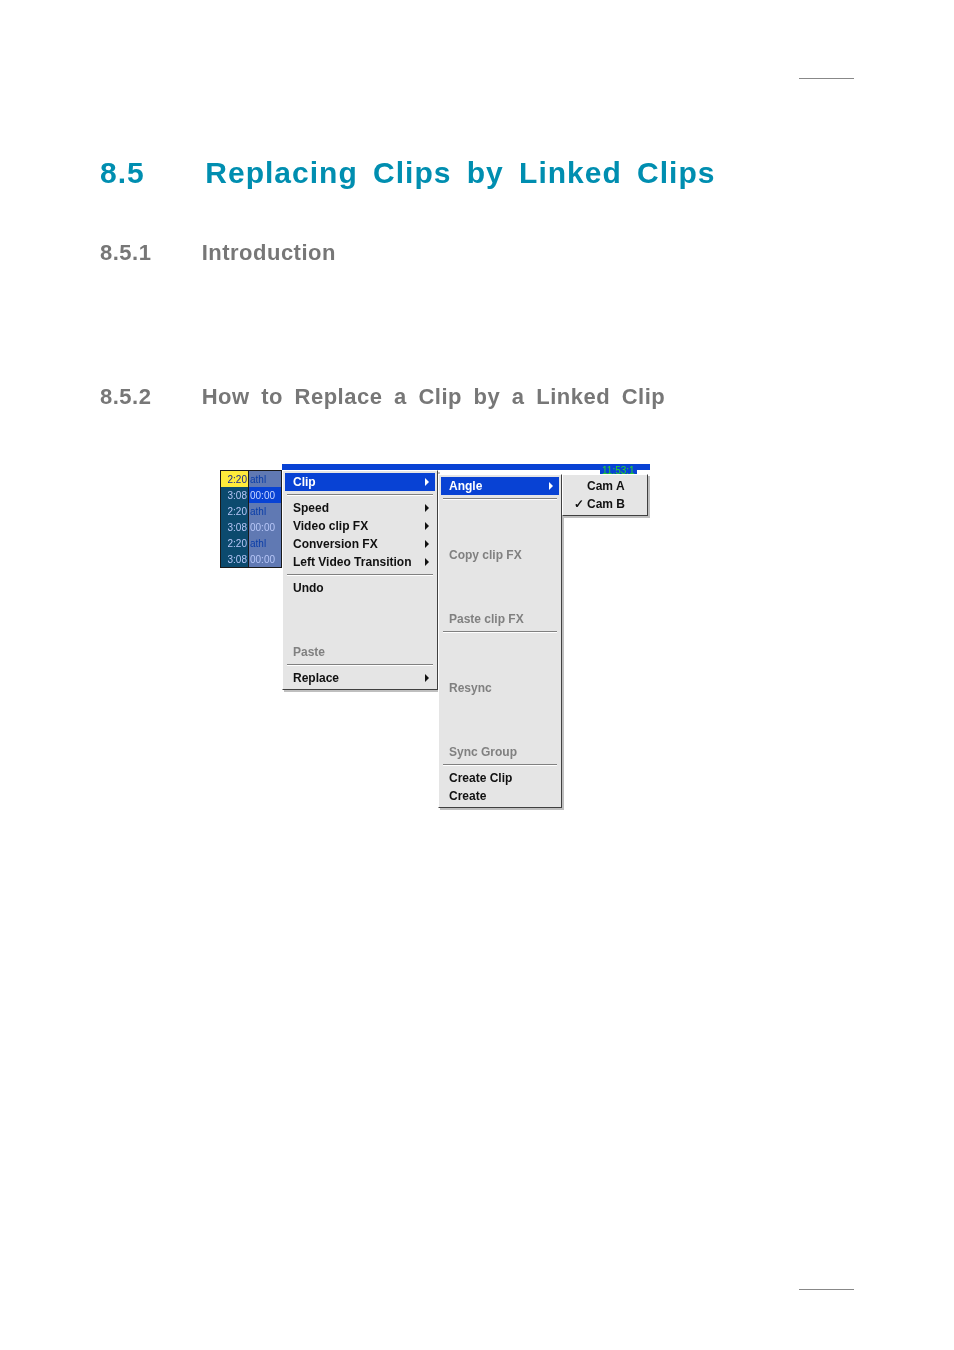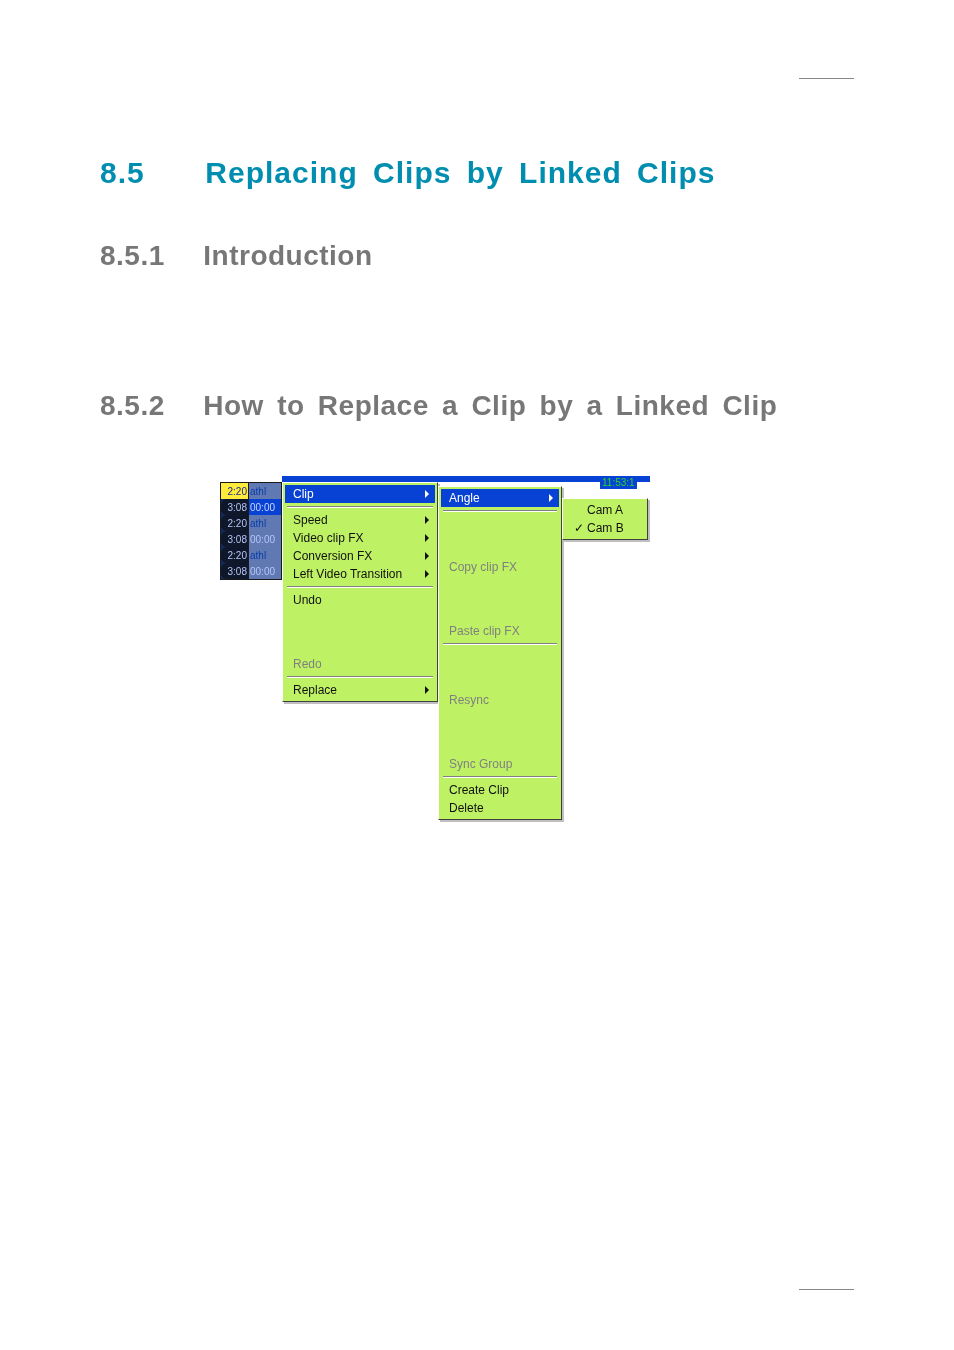--- a/index.html
+++ b/index.html
@@ -39,21 +39,21 @@
     margin-top: 60px;
     margin-bottom: 50px;
   }
   .heading-main .num {
     display: inline-block;
     width: 90px;
   }
   .heading-sub {
     color: #777777;
     font-weight: 700;
-    font-size: 28px;
+    font-size: 22px;
     letter-spacing: 0.5px;
     word-spacing: 5px;
     margin-top: 30px;
     margin-bottom: 40px;
   }
   .heading-sub.second {
     margin-top: 118px;
     margin-bottom: 60px;
   }
   .heading-sub .num {
@@ -70,22 +70,21 @@
     font-size: 12px;
   }
   .timeline {
     width: 60px;
     background: #102a5e;
     border: 1px solid #1a1a1a;
   }
   .timeline .row {
     display: flex;
     height: 16px;
-    background: #0f172a;
-    border-radius: 6px;
+    background: #0c4a6e;
   }
   .timeline .cell-left {
     width: 26px;
     display: flex;
     align-items: center;
     justify-content: flex-end;
     padding-right: 1px;
     color: #b7c6f7;
   }
   .timeline .cell-left.highlight {
@@ -111,27 +110,28 @@
     color: #0a3da8;
   }
   .timeline-top-bar {
     background: #0842d4;
     height: 6px;
   }
   .timetext { font-size: 10px; }
 
   .menu {
     position: absolute;
-    background: #bef264;
+    background: #e5e5e5;
     border: 1px solid #404040;
     border-top-color: #ffffff;
     border-left-color: #ffffff;
     box-shadow: 2px 2px 0 rgba(0,0,0,0.25);
     box-sizing: border-box;
     padding: 2px;
+    font-weight: bold;
   }
   .menu .item {
     height: 18px;
     display: flex;
     align-items: center;
     padding: 0 6px 0 8px;
     color: #111;
     white-space: nowrap;
     position: relative;
   }
@@ -158,21 +158,21 @@
   }
   .menu .sep {
     height: 1px;
     margin: 3px 2px;
     background: #808080;
     border-bottom: 1px solid #ffffff;
   }
 
   .menu1 { left: 62px; top: 0; width: 156px; }
   .menu2 { left: 218px; top: 4px; width: 124px; }
-  .menu3 { left: 342px; top: 16px; width: 86px; }
+  .menu3 { left: 342px; top: 4px; width: 86px; }
 
   .menu3 .item .check {
     width: 12px;
     display: inline-block;
     text-align: center;
     margin-right: 2px;
   }
   .topbar-time {
     position:absolute;
     left: 380px;
@@ -253,21 +253,21 @@
           <span>Conversion FX</span>
         </div>
         <div class="item has-sub">
           <span>Left Video Transition</span>
         </div>
         <div class="sep"></div>
         <div class="item">
           <span>Undo</span>
         </div>
         <div class="item disabled">
-          <span>Redo</span>
+          <span>Paste</span>
         </div>
         <div class="sep"></div>
         <div class="item has-sub">
           <span>Replace</span>
         </div>
       </div>
     <div class="menu menu2" id="menu2">
         <div class="item selected has-sub">
           <span>Angle</span>
         </div>
@@ -283,21 +283,21 @@
           <span>Resync</span>
         </div>
         <div class="item disabled">
           <span>Sync Group</span>
         </div>
         <div class="sep"></div>
         <div class="item">
           <span>Create Clip</span>
         </div>
         <div class="item">
-          <span>Delete</span>
+          <span>Create</span>
         </div>
       </div>
     <div class="menu menu3" id="menu3">
         <div class="item">
           <span class="check"></span>
           <span>Cam A</span>
         </div>
         <div class="item">
           <span class="check">✓</span>
           <span>Cam B</span>

